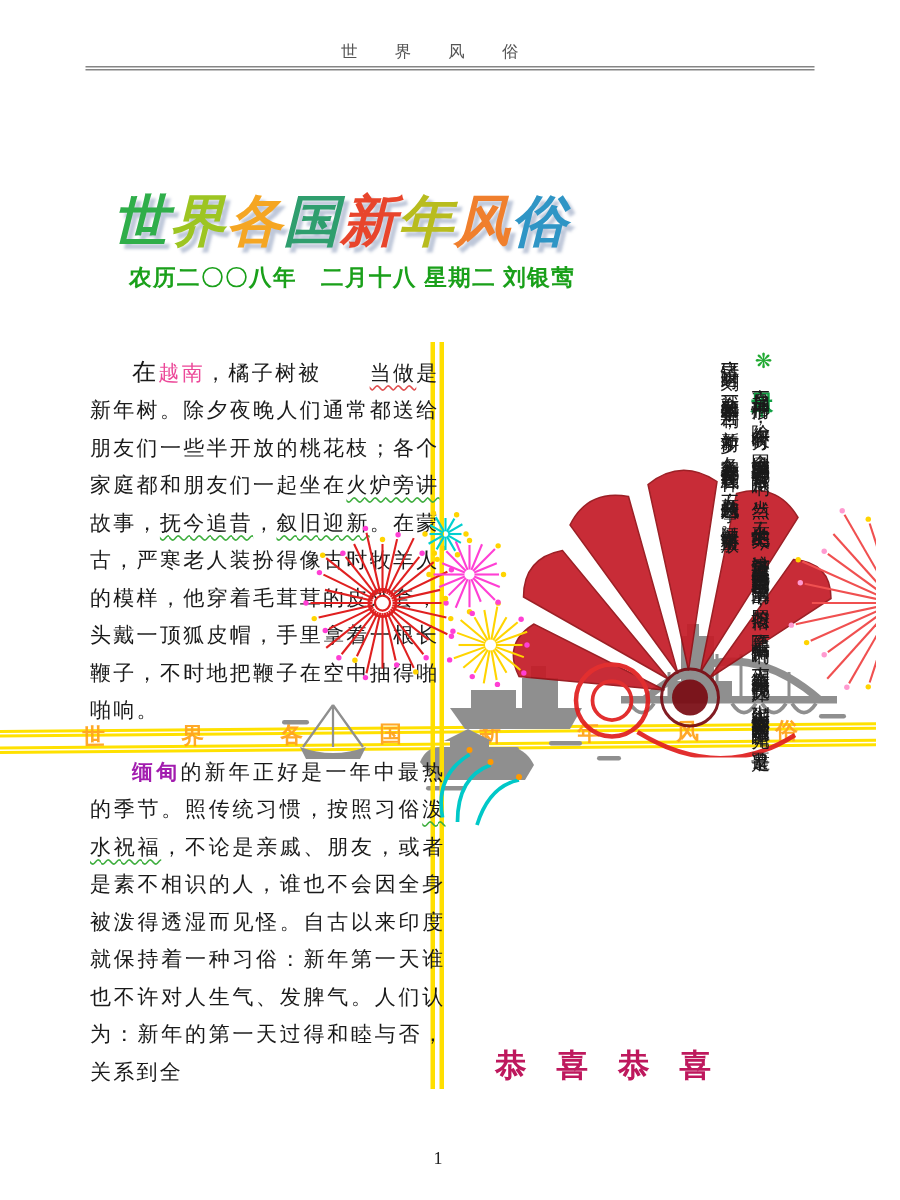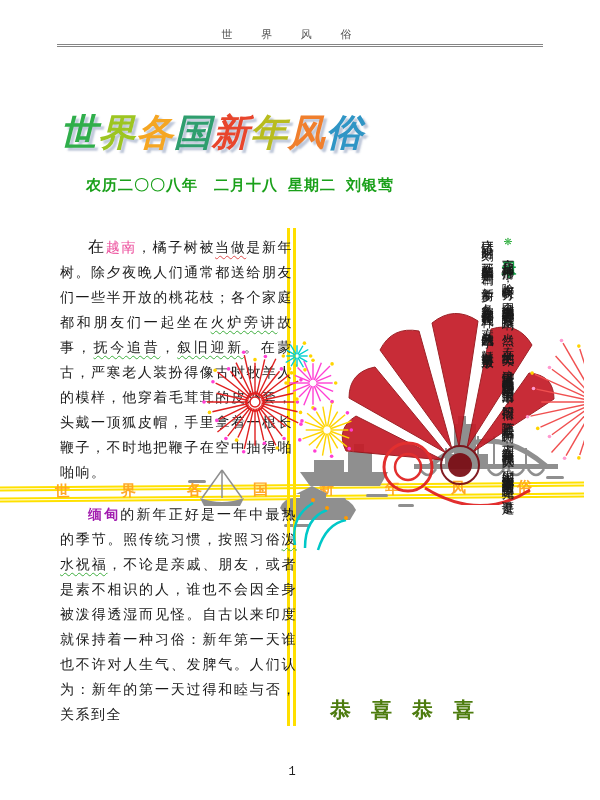--- a/index.html
+++ b/index.html
@@ -1,23 +1,23 @@
 <!DOCTYPE html>
 <html><head>
 <meta charset="utf-8">
 <style>
   html,body{margin:0;padding:0;background:#ffffff;}
   #page{position:relative;width:584px;height:800px;background:#fff;overflow:hidden;
-        font-family:Liberation Mono, monospace;}
+        font-family:Liberation Serif, serif;}
 
   .hdr{position:absolute;top:27px;left:0;width:100%;text-align:center;
        font-size:11px;letter-spacing:11px;color:#555;}
   .hdr-rule{position:absolute;top:44px;left:57px;width:486px;border-top:3px double #858585;}
 
-  .title{position:absolute;left:58px;top:106px;margin:2px;font-size:37px;font-weight:bold;
+  .title{position:absolute;left:58px;top:106px;margin:17px;font-size:37px;font-weight:bold;
          font-style:italic;letter-spacing:1px;white-space:nowrap;}
   .title span{text-shadow:3px 3px 2px rgba(110,130,170,.45);}
 
   .date{position:absolute;left:55px;top:176px;font-size:15px;font-weight:bold;
         color:#1aa01a;letter-spacing:1px;margin-left:31px;}
 
   .starburst{position:absolute;left:338px;top:84px;width:228px;height:156px;}
   .starburst svg{position:absolute;left:0;top:0;}
   .star-text{position:absolute;left:34px;top:32px;width:166px;font-size:13px;font-weight:bold;
              color:#2f3fbf;line-height:19.5px;text-indent:2em;}
@@ -31,21 +31,21 @@
            letter-spacing:1.5px;text-align:justify;text-indent:2em;}
   .bulgaria{left:298px;top:528px;width:268px;font-size:13.5px;line-height:26px;
             letter-spacing:.5px;text-align:justify;text-indent:2em;}
 
   .sg-red{color:#ec4899;}
   .sg-blue{color:#a21caf;font-weight:bold;}
   .sg-purple{color:#c05fd0;}
   .sg-green{color:#11a044;font-size:15px;font-weight:bold;}
   .sg-green-icon{color:#22aa33;font-size:14px;}
   .sg-lead{font-size:16px;}
-  .sg-wavy-red{text-decoration:underline wavy #e05050 1px;text-underline-offset:3px;}
+  .sg-wavy-red{text-decoration:underline wavy #e05050 1px;text-underline-offset:3px;margin-left:32px;}
   .sg-wavy-green{text-decoration:underline wavy #3fae3f 1px;text-underline-offset:3px;}
 
   .vline{position:absolute;left:287px;top:228px;height:498px;width:10px;}
   .vline i{position:absolute;top:0;height:100%;width:2.5px;background:#ffdf00;display:block;left:0;}
   .vline i:nth-child(2){left:6px;}
 
   .band{position:absolute;left:-4px;top:484px;width:608px;height:20px;transform:rotate(-.5deg);}
   .band .bl{position:absolute;left:0;width:100%;height:2px;background:#ffe100;display:block;}
   .band .bl:nth-of-type(1){top:0;}
   .band .bl:nth-of-type(2){top:3px;}
@@ -149,21 +149,21 @@
       <circle cx="73" cy="177" r="24" stroke-width="3"></circle>
       <circle cx="73" cy="177" r="13" stroke-width="2.5"></circle>
       <path d="M90 198 Q145 232 195 200" stroke-width="3"></path>
     </g>
   </svg>
 
   <p class="art vietnam"><span class="sg-lead">在</span><span class="sg-red">越南</span><span>，橘子树被</span><span class="sg-wavy-red">当做</span><span>是新年树。除夕夜晚人们通常都送给朋友们一些半开放的桃花枝；各个家庭都和朋友们一起坐在</span><span class="sg-wavy-green">火炉旁讲</span><span>故事，</span><span class="sg-wavy-green">抚今追昔</span><span>，</span><span class="sg-wavy-green">叙旧迎新</span><span>。在蒙古，严寒老人装扮得像古时牧羊人的模样，他穿着毛茸茸的皮外套，头戴一顶狐皮帽，手里拿着一根长鞭子，不时地把鞭子在空中抽得啪啪响。</span></p>
   <div class="art japan"><span class="sg-green-icon">❋</span><span>在</span><span class="sg-green">日本</span><span>却是另一种情形，除夕午夜时分，全国城乡庙宇里的钟都要敲一百零八响，当然、在二十世纪的今天，这钟声是通过广播电台来传送到全国每一个角落里的。按照习俗，随着最后一声钟响，人们新年第一天拂晓起床，出门到街头去迎接初升太阳的第一道曙光，谁要是错过了这一时刻，就会在新的一年里不吉利。新年前夕，各家各户都要制作各式各样、五颜六色的风筝，以便新年节日里放。</span></div>
   <p class="art myanmar"><span class="sg-blue">缅甸</span><span>的新年正好是一年中最热的季节。照传统习惯，按照习俗</span><span class="sg-wavy-green">泼水祝福</span><span>，不论是亲戚、朋友，或者是素不相识的人，谁也不会因全身被泼得透湿而见怪。自古以来印度就保持着一种习俗：新年第一天谁也不许对人生气、发脾气。人们认为：新年的第一天过得和睦与否，关系到全</span></p>
 
-  <div class="congrats" style="color: #4d7c0f;">恭喜恭喜</div>
+  <div class="congrats" style="color: #be185d;">恭喜恭喜</div>
 
   <svg id="fx" width="600" height="800" viewBox="0 0 600 800">
     <g fill="none" stroke="#00c8c8" stroke-width="2.5">
       <path d="M295 545 q-5 -28 18 -42"></path>
       <path d="M305 548 q0 -30 22 -38"></path>
       <path d="M318 550 q8 -26 28 -30"></path>
     </g>
     <g fill="#ff9900">
       <circle cx="313" cy="500" r="2"></circle>
         <circle cx="327" cy="508" r="2"></circle>

